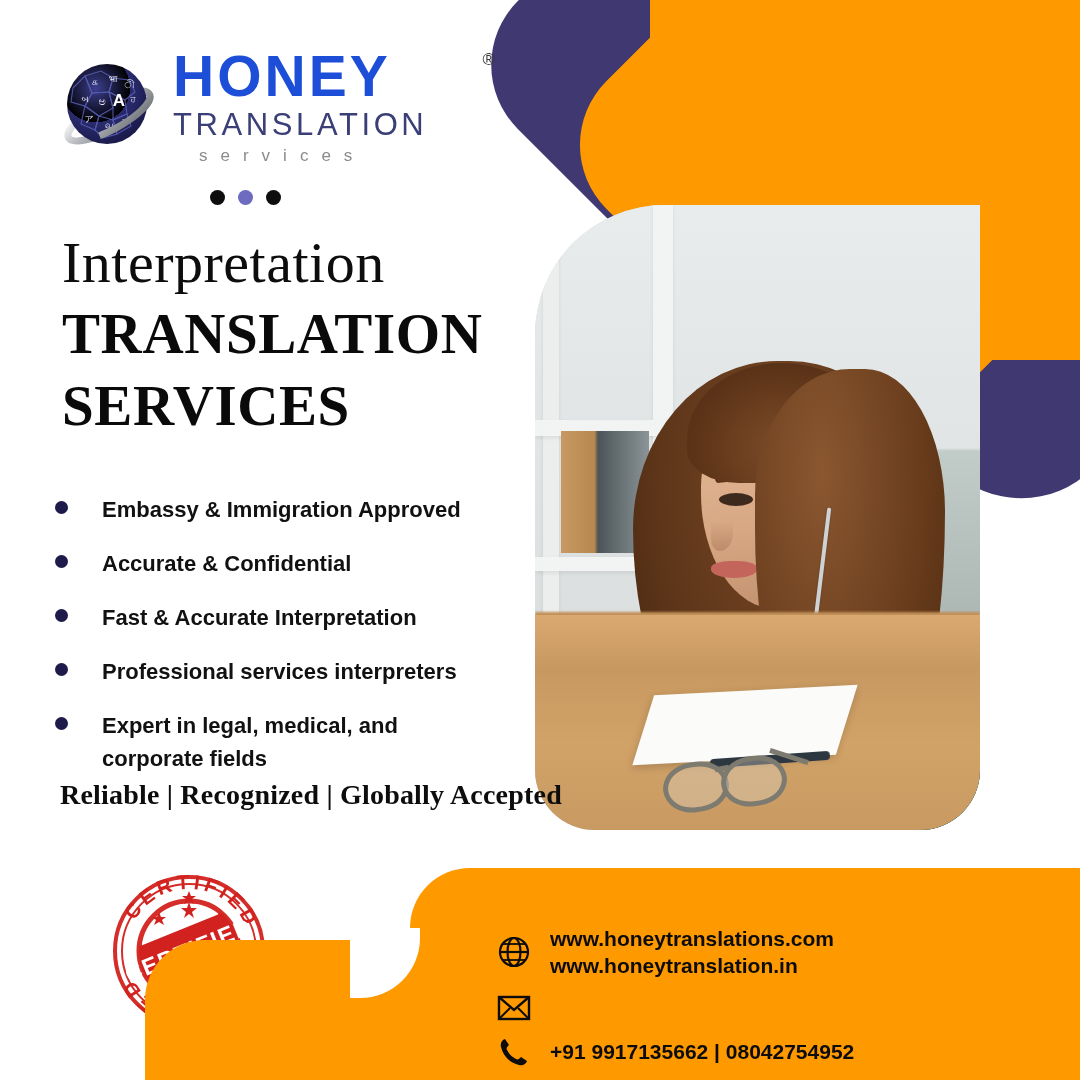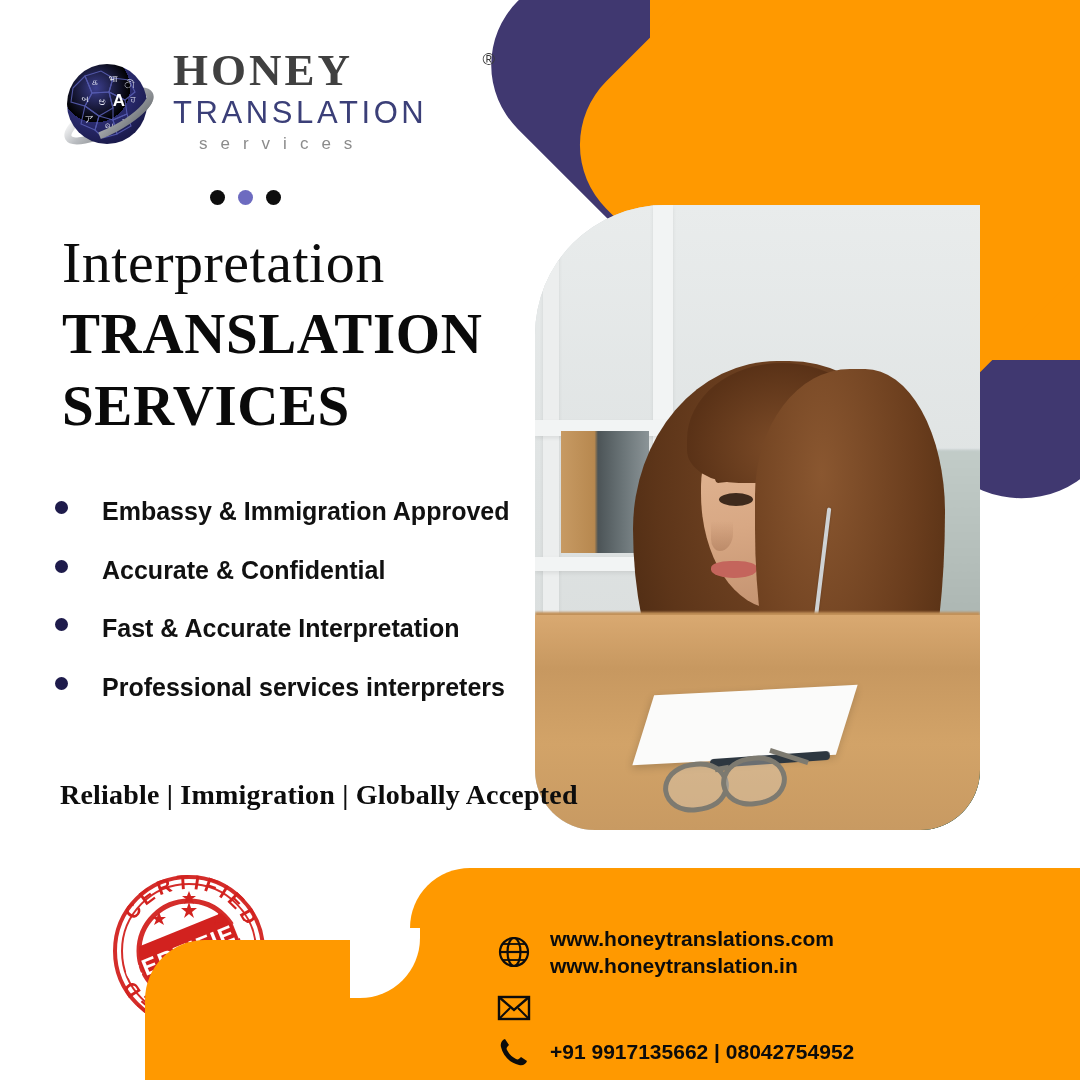--- a/index.html
+++ b/index.html
@@ -225,25 +225,25 @@
     border-radius: inherit;
   }
 
   
   .logo { position: absolute; left: 55px; top: 48px; width: 360px; height: 125px; }
   .globe {
     position: absolute; left: 0; top: 6px; width: 108px; height: 108px;
   }
   .logo-text { position: absolute; left: 118px; top: 0; width: 300px; }
   .logo-honey {
-    font-family: Liberation Serif, serif;
-    font-size: 45px;
+    font-family: Liberation Sans, sans-serif;
+    font-size: 57px;
     font-weight: 700;
     letter-spacing: 3px;
-    color: #404040;
+    color: #1d4ed8;
     line-height: 1;
     position: relative;
     display: inline-block;
   }
   .logo-reg {
     position: absolute;
     right: -22px; top: 2px;
     font-family: "Liberation Sans", sans-serif;
     font-size: 17px;
     color: #3a3a3a;
@@ -301,21 +301,21 @@
   }
   .bullet-dot {
     width: 13px; height: 13px; border-radius: 50%;
     background: #1e1b4b;
     margin-top: 8px;
     margin-right: 34px;
     flex: 0 0 auto;
   }
   .bullet-text {
     font-family: "Liberation Sans", sans-serif;
-    font-size: 25px;
+    font-size: 22px;
     font-weight: 700;
     color: #111111;
     line-height: 1.5;
   }
 
   .tagline {
     position: absolute; left: 60px; top: 779px;
     font-family: "Liberation Serif", serif;
     font-size: 28px;
     font-weight: 700;
@@ -500,23 +500,27 @@
       <span class="bullet-text">Accurate &amp; Confidential</span>
     </div>
     <div class="bullet-row">
       <span class="bullet-dot"></span>
       <span class="bullet-text">Fast &amp; Accurate Interpretation</span>
     </div>
     <div class="bullet-row">
       <span class="bullet-dot"></span>
       <span class="bullet-text">Professional services interpreters</span>
     </div>
+    <div class="bullet-row">
+      <span class="bullet-dot"></span>
+      <span class="bullet-text" style="max-width:350px">Expert in legal, medical, and corporate fields</span>
+    </div>
   </div>
 
-  <div class="tagline">Reliable  |  Immigration  |  Globally Accepted</div>
+  <div class="tagline">Reliable  |  Recognized  |  Globally Accepted</div>
 
   <svg class="stamp" viewBox="0 0 170 170">
     <defs>
       <path id="arcTop" d="M 85 85 m -62 0 a 62 62 0 1 1 124 0" fill="none"></path>
       <path id="arcBot" d="M 85 85 m 62 0 a 62 62 0 1 1 -124 0" fill="none"></path>
       <clipPath id="clipCircle">
           <circle cx="85" cy="85" r="50"></circle>
         </clipPath>
     </defs>
     <g stroke="#d2221f" fill="none" opacity=".95">

